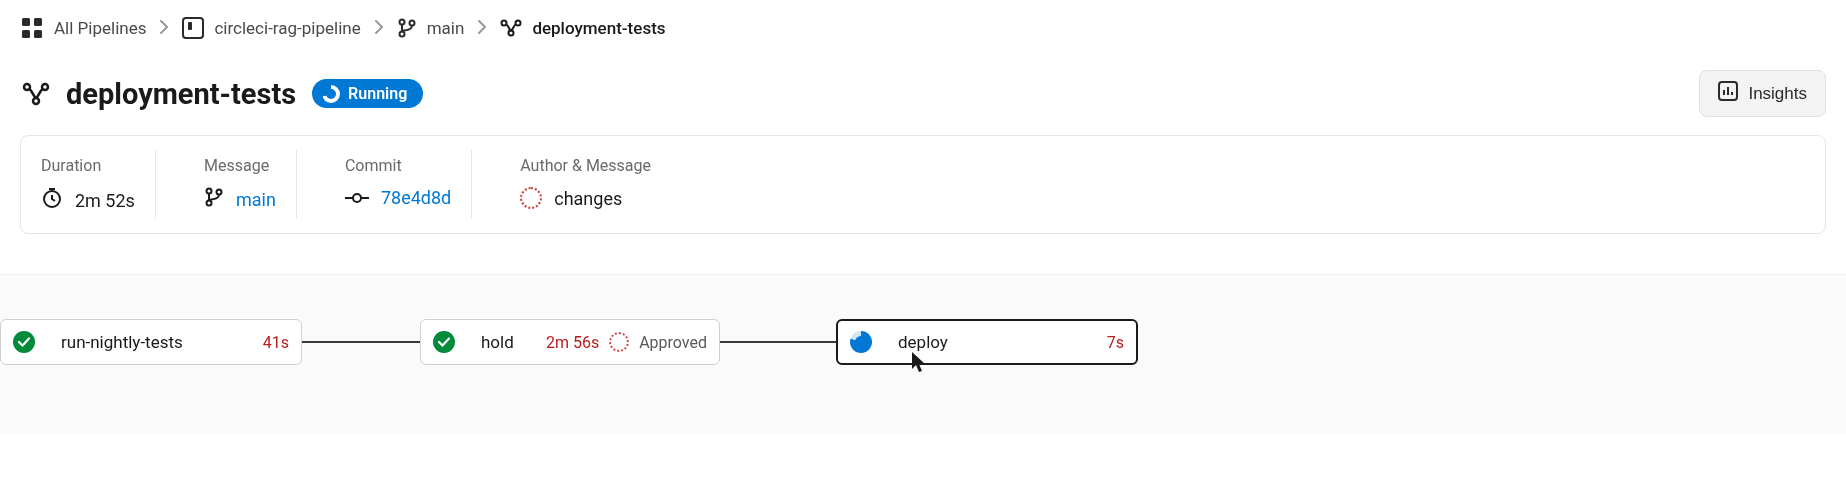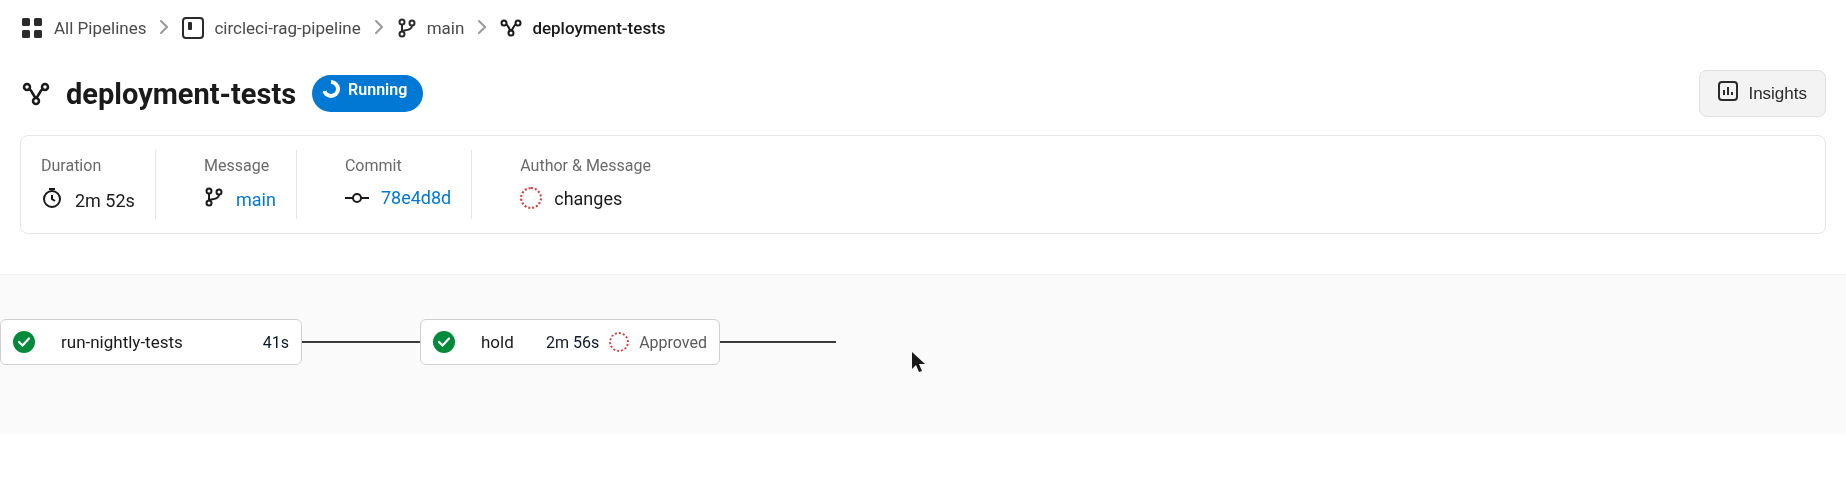--- a/index.html
+++ b/index.html
@@ -78,27 +78,27 @@
       display: inline-flex;
       align-items: center;
     }
     .page-title {
       font-size: 29px;
       font-weight: 700;
       color: #1a1a1a;
     }
     .status-pill {
       display: inline-flex;
-      align-items: flex-start;
+      align-items: flex-end;
       gap: 8px;
       background: #0078d4;
       color: #ffffff;
       font-weight: 600;
       font-size: 16px;
-      padding: 5px 16px 13px 10px;
+      padding: 5px 16px 5px 10px;
       border-radius: 999px;
     }
     .status-pill .spinner {
       width: 18px; height: 18px;
       border-radius: 50%;
       background: conic-gradient(#ffffff 0 70%, transparent 70% 100%);
       position: relative;
     }
     .status-pill .spinner::after {
       content: "";
@@ -186,21 +186,21 @@
     }
     .job-card.active {
       border: 2px solid #1a1a1a;
     }
     .job-name {
       flex: 1;
       font-weight: 400;
       margin-left: 16px;
     }
     .job-dur {
-      color: #0f172a;
+      color: #b91c1c;
       font-size: 16px;
     }
     .job-status-ok {
       width: 22px; height: 22px;
       background: #008a3a;
       border-radius: 50%;
       display: inline-flex;
       align-items: center;
       justify-content: center;
     }
@@ -401,19 +401,24 @@
       <svg width="12" height="10" viewBox="0 0 12 10">
           <path d="M1 5 L4.5 8.5 L11 1.5" stroke="#fff" stroke-width="2.2" fill="none" stroke-linecap="round"></path>
         </svg>
     </span>
     <span class="job-name">hold</span>
     <span class="job-dur">2m 56s</span>
     <span class="avatar-dotted" style="width:20px;height:20px"></span>
     <span class="approved-text">Approved</span>
   </div>
 
+  <div class="job-card active" style="left:856px; width:302px">
+    <span class="job-status-run"></span>
+    <span class="job-name">deploy</span>
+    <span class="job-dur">7s</span>
+  </div>
 
   <span class="cursor" style="left:930px; top:76px">
     <svg width="18" height="22" viewBox="0 0 18 22">
         <path d="M2 1 L2 18 L6 14 L9 21 L12 20 L9 13 L15 13 Z" fill="#1a1a1a"></path>
       </svg>
   </span>
 </div>
 
 </body></html>

